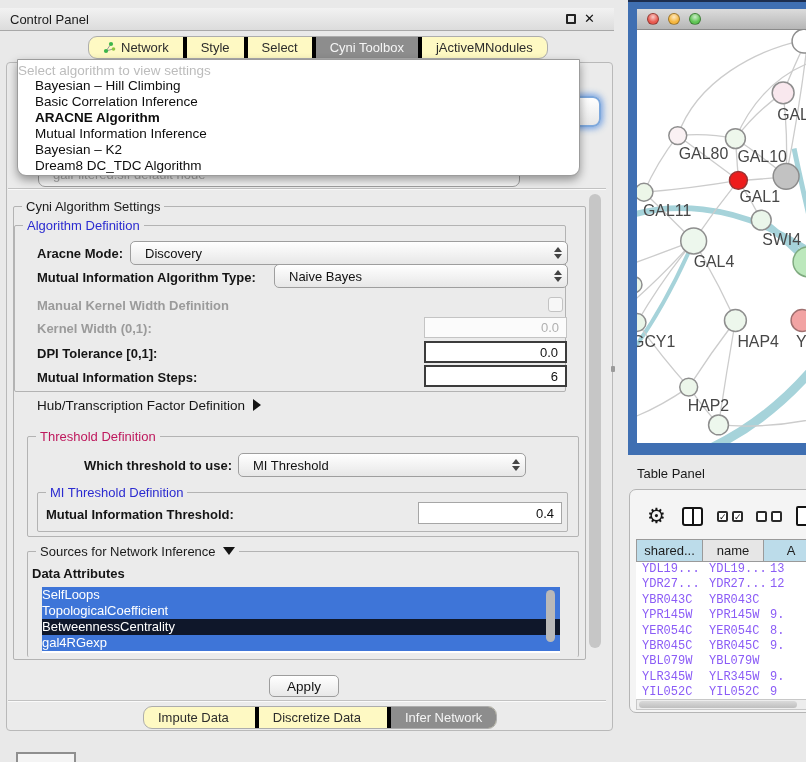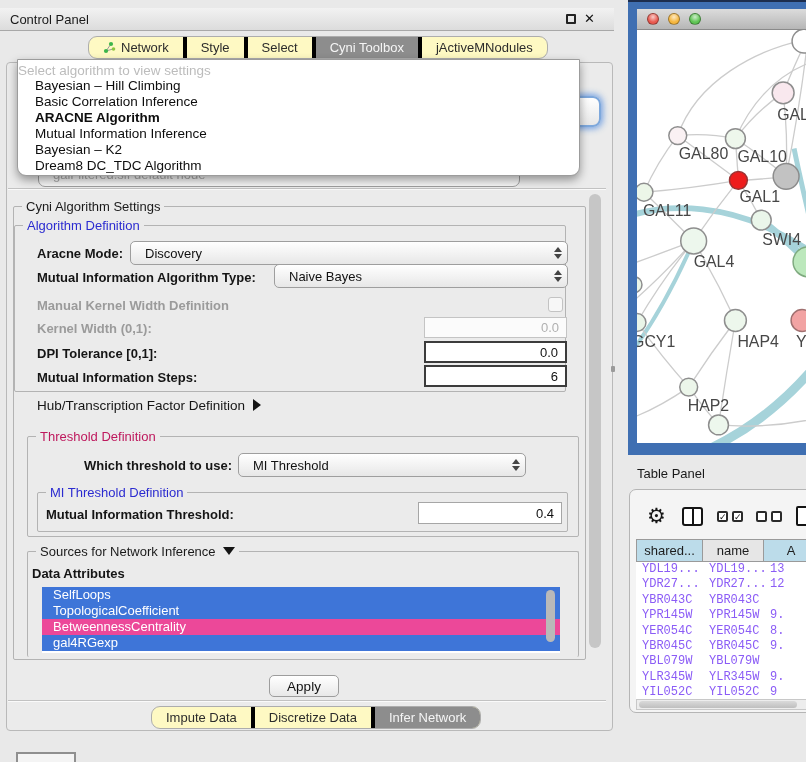--- a/index.html
+++ b/index.html
@@ -19,21 +19,21 @@
   .cp-body { left:6px; top:62px; width:607px; height:669px; background:#ebebeb;
     border:1px solid #b9b9b9; border-radius:4px; }
 
   
   .segbar { display:flex; height:23px; background:#fef9c3; border:1px solid #adadad; border-radius:9px; overflow:hidden; }
   .seg { display:flex; align-items:center; gap:5px; padding:0 14px; font-size:13px; color:#2c2c2c; white-space:nowrap; }
   .seg + .seg { border-left:4px solid #000000; }
   .seg.sel { background:#8d8d8d; color:#f5f5f5; }
   .tabicon svg { display:block; }
   #topTabs { left:88px; top:36px; }
-  #bottomTabs { left:151px; top:706px; }
+  #bottomTabs { left:143px; top:706px;gap:12px; }
 
   
   .combo { background:linear-gradient(#ffffff,#e7e7e7); border:1px solid #9e9e9e; border-radius:5px;
     display:flex; align-items:center; font-size:13px; color:#111; }
   .combo .val { padding-left:14px; flex:1; white-space:nowrap; overflow:hidden; }
   .stepper { width:18px; display:flex; flex-direction:column; align-items:center; justify-content:center; gap:2px; }
   .stepper i { display:block; width:0; height:0; border-left:4px solid transparent; border-right:4px solid transparent; }
   .stepper i.up { border-bottom:5px solid #444; }
   .stepper i.dn { border-top:5px solid #444; }
   .frag-combo { left:560px; top:96px; width:41px; height:31px; border-radius:8px; z-index:5;
@@ -61,21 +61,21 @@
   .field { position:absolute; background:#fff; border:1px solid #a6a6a6; display:flex; align-items:center; justify-content:flex-end; padding-right:7px; font-size:13px; color:#111; }
   .field.dark { border:2px solid #3c3c3c; }
   .field.dis { background:#fbfbfb; border:1px solid #c4c4c4; color:#b0b0b0; }
 
   .checkbox { position:absolute; width:15px; height:15px; border:1px solid #c3c3c3; border-radius:3px; background:#f7f7f7; }
 
   .tri-right { display:inline-block; width:0; height:0; border-top:6px solid transparent; border-bottom:6px solid transparent; border-left:8px solid #141414; margin-left:8px; vertical-align:-1px; }
   .tri-down { display:inline-block; width:0; height:0; border-left:6px solid transparent; border-right:6px solid transparent; border-top:8px solid #141414; margin-left:7px; vertical-align:1px; }
 
   .attr-list { position:absolute; left:42px; top:587px; width:518px; height:66px; background:#fff; overflow:hidden; }
-  .attr-item { height:16px; line-height:16px; padding-left:11px; font-size:13px; color:#fff; }
+  .attr-item { height:16px; line-height:16px; font-size:13px; color:#fff; }
   .list-scroll { position:absolute; left:504px; top:3px; width:9px; height:52px; border-radius:5px; background:#b9b9b9; }
   .vscroll-thumb { left:589px; top:194px; width:12px; height:454px; border-radius:6px; background:#c6c6c6; }
 
   .apply-btn { left:269px; top:675px; width:70px; height:22px; border:1px solid #9d9d9d; border-radius:5px;
     background:linear-gradient(#ffffff,#e8e8e8); font-size:13.5px; color:#111; display:flex; align-items:center; justify-content:center; }
 
   .corner-chip { left:16px; top:752px; width:60px; height:12px; border:2px solid #8f8f8f; background:#f4f4f4; }
 
   
   .net-frame { left:628px; top:0; width:178px; height:455px; background:#3f6fb2; box-shadow:inset 0 2px 0 #1c2d4e; }
@@ -229,21 +229,21 @@
   <div class="group" style="left:27px; top:551px; width:552px; height:106px; border-bottom:none;">
     <span class="gtitle" style="color:#1a1a1a;">
       <span>Sources for Network Inference</span><span class="tri-down"></span>
     </span>
   </div>
   <span class="lbl" style="left:32px; top:566px;">Data Attributes</span>
   <div class="attr-list">
     <div id="attrItems">
         <div class="attr-item" style="background: rgb(62, 117, 216);">SelfLoops</div>
         <div class="attr-item" style="background: rgb(62, 117, 216);">TopologicalCoefficient</div>
-        <div class="attr-item" style="background: #ec4899;">BetweennessCentrality</div>
+        <div class="attr-item" style="background: #0f172a;">BetweennessCentrality</div>
         <div class="attr-item" style="background: rgb(62, 117, 216);">gal4RGexp</div>
       </div>
     <div class="list-scroll"></div>
   </div>
   <div class="abs vscroll-thumb"></div>
 
   <div class="abs hr-etch" style="left:8px; top:700px; width:598px;"></div>
   <div class="abs apply-btn">
       <span>Apply</span>
     </div>

